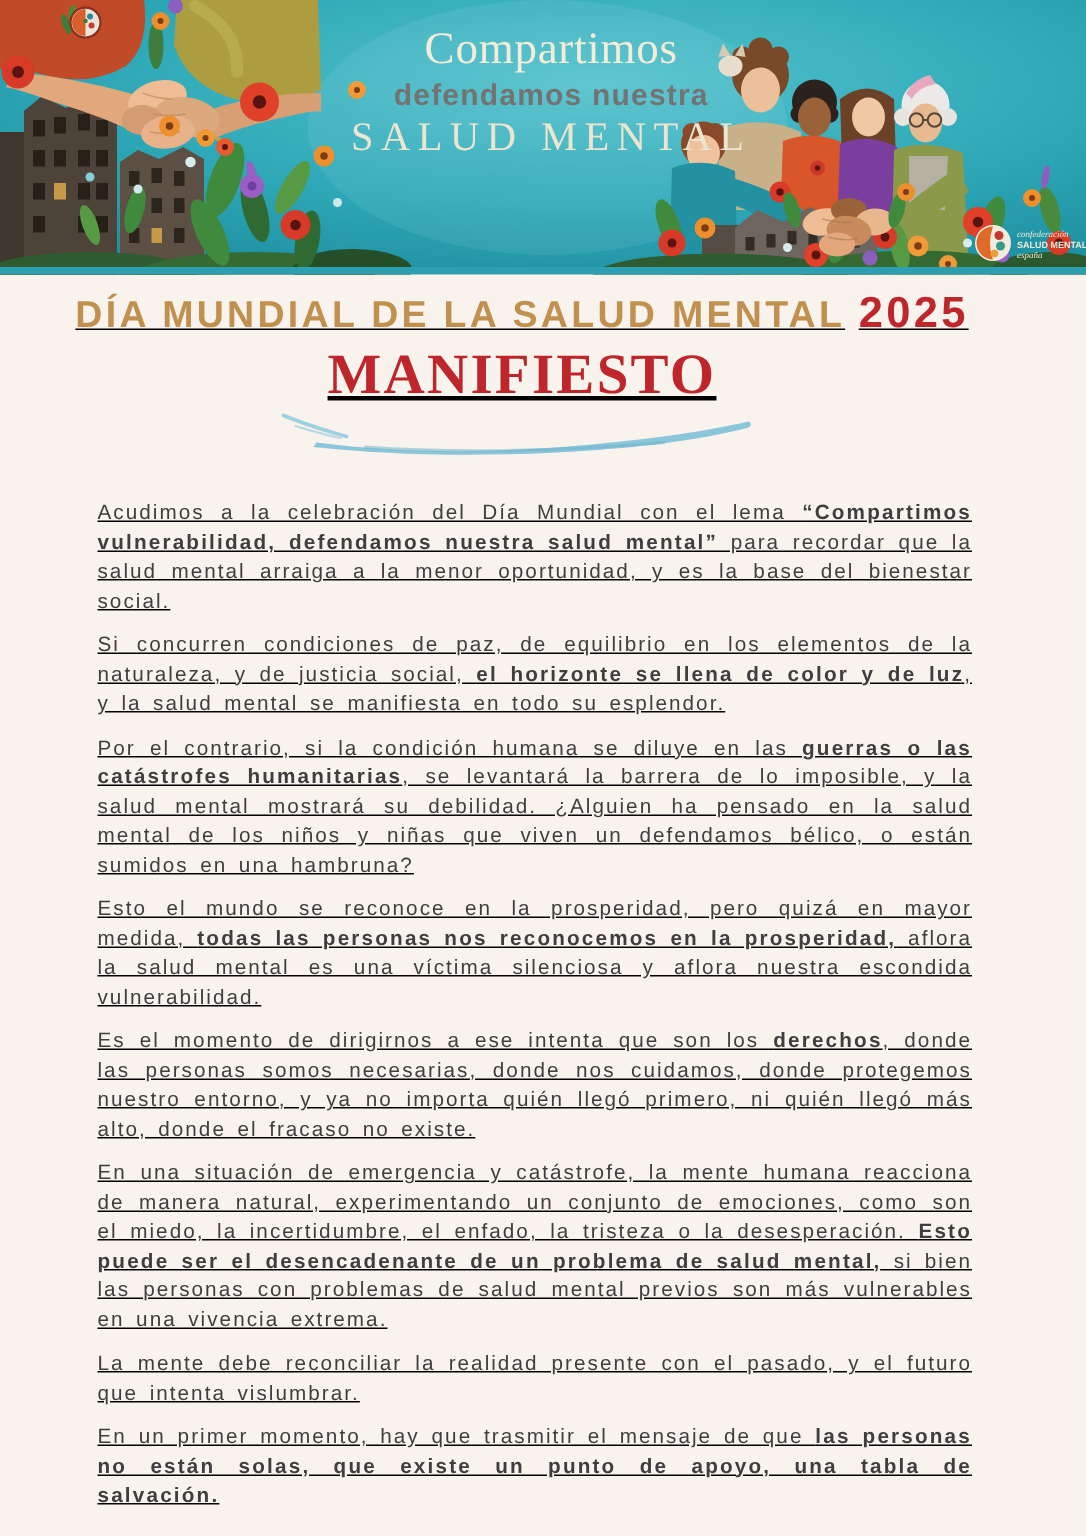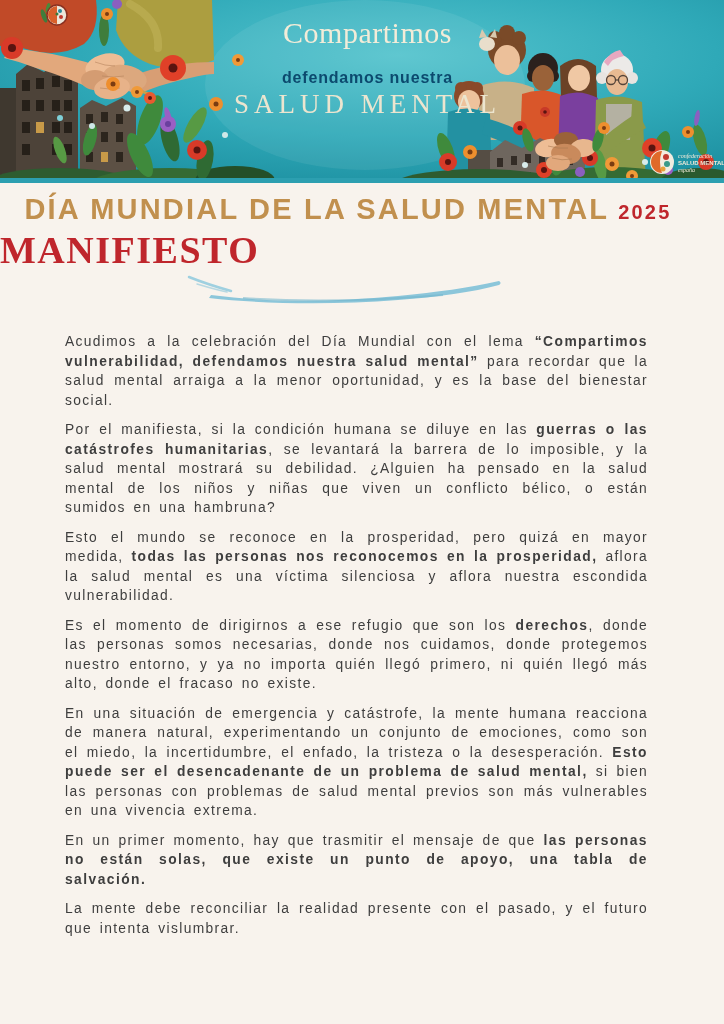--- a/index.html
+++ b/index.html
@@ -1,35 +1,35 @@
 <!DOCTYPE html>
 <html style="--page-background: #f8f3ed; --title-gold: #c1904e; --accent-red: #bf262c; --body-text: #3e3e3e; --banner-teal: #2fa9b8; --banner-text-cream: #f3ecd8; --banner-gold: #dca452; --wave-blue: #8cc6da;"><head>
 <meta charset="utf-8">
 <style>
   html,body{margin:0;padding:0;}
   body{width:724px;height:1024px;overflow:hidden;background:var(--page-background,#f8f3ed);
        font-family:"Liberation Sans",sans-serif;}
-  .page{width:696px;height:1024px;position:relative;}
+  .page{width:696px;height:1024px;position:relative;text-decoration:underline;}
 
   
   .banner{position:relative;width:724px;height:183px;overflow:hidden;}
   .banner svg{position:absolute;inset:0;display:block;}
   .banner-text{position:absolute;top:19px;left:175px;width:385px;text-align:center;pointer-events:none;}
   .bl1,.bl2{font-family:"Liberation Serif",serif;font-size:30px;line-height:28px;font-weight:400;
             color:#f3ecd8;letter-spacing:.5px;}
-  .bl3{font-size:16px;line-height:21px;font-weight:700;color:#0c4a6e;letter-spacing:.8px;margin-top:20px;}
+  .bl3{font-size:20px;line-height:21px;font-weight:700;color:#737373;letter-spacing:.8px;margin-top:7px;}
   .bl4{font-family:"Liberation Serif",serif;font-size:27px;line-height:30px;color:#ece5cf;
        letter-spacing:5px;margin-top:1px;white-space:nowrap;}
 
   
   .title-row{margin-top:14px;text-align:center;line-height:24px;height:24px;white-space:nowrap;}
-  .t-main{font-size:29px;font-weight:700;letter-spacing:2.2px;color:var(--title-gold,#c1904e);}
-  .t-year{font-size:20px;font-weight:700;letter-spacing:2.2px;color:var(--accent-red,#c2262e);margin-left:9px;}
+  .t-main{font-size:25px;font-weight:700;letter-spacing:2.2px;color:var(--title-gold,#c1904e);}
+  .t-year{font-size:29px;font-weight:700;letter-spacing:2.2px;color:var(--accent-red,#c2262e);margin-left:9px;}
   .manifiesto{font-family:"Liberation Serif",serif;font-size:38px;font-weight:700;margin:9px 0 0 0;
-              letter-spacing:1.5px;color:var(--accent-red,#bf262c);line-height:40px;}
+              text-align:center;letter-spacing:1.5px;color:var(--accent-red,#bf262c);line-height:40px;}
   .wave{display:block;margin:1px auto 0 auto;}
 
   
   .content{padding:25px 48px 0 65px;}
   .content p{margin:0 0 10px 0;font-size:13.8px;line-height:19.5px;letter-spacing:1.35px;
              word-spacing:2.5px;color:var(--body-text,#3e3e3e);text-align:justify;}
   .content p b{font-weight:700;letter-spacing:1.45px;}
 </style>
 </head>
 <body>
@@ -299,21 +299,22 @@
   <svg class="wave" width="330" height="36" viewBox="0 0 330 36" xmlns="http://www.w3.org/2000/svg">
     <path d="M6,6 C16,10 30,15 48,20" stroke="#9fd0e0" stroke-width="2.5" fill="none" stroke-linecap="round"></path>
     <path d="M14,13 C24,16 34,19 44,21" stroke="#8cc6da" stroke-width="1.5" fill="none" opacity="0.6" stroke-linecap="round"></path>
     <path d="M28,24 C90,32 150,31 215,25 C255,21 285,17 316,10 C318,11 318,13 316,14
              C290,21 255,26 215,29 C150,34 80,33 26,27 Z" fill="#8cc6da"></path>
     <path d="M60,27 C130,32 200,29 260,24" stroke="#6fb4cc" stroke-width="2" fill="none" opacity="0.55"></path>
   </svg>
 
   <main class="content">
       <p><span>Acudimos a la celebración del Día Mundial con el lema </span><b>“Compartimos vulnerabilidad, defendamos nuestra salud mental”</b><span> para recordar que la salud mental arraiga a la menor oportunidad, y es la base del bienestar social.</span></p>
-      <p><span>Por el manifiesta, si la condición humana se diluye en las </span><b>guerras o las catástrofes humanitarias</b><span>, se levantará la barrera de lo imposible, y la salud mental mostrará su debilidad. ¿Alguien ha pensado en la salud mental de los niños y niñas que viven un conflicto bélico, o están sumidos en una hambruna?</span></p>
+      <p><span>Si concurren condiciones de paz, de equilibrio en los elementos de la naturaleza, y de justicia social, </span><b>el horizonte se llena de color y de luz</b><span>, y la salud mental se manifiesta en todo su esplendor.</span></p>
+      <p><span>Por el contrario, si la condición humana se diluye en las </span><b>guerras o las catástrofes humanitarias</b><span>, se levantará la barrera de lo imposible, y la salud mental mostrará su debilidad. ¿Alguien ha pensado en la salud mental de los niños y niñas que viven un defendamos bélico, o están sumidos en una hambruna?</span></p>
       <p><span>Esto el mundo se reconoce en la prosperidad, pero quizá en mayor medida, </span><b>todas las personas nos reconocemos en la prosperidad,</b><span> aflora la salud mental es una víctima silenciosa y aflora nuestra escondida vulnerabilidad.</span></p>
-      <p><span>Es el momento de dirigirnos a ese refugio que son los </span><b>derechos</b><span>, donde las personas somos necesarias, donde nos cuidamos, donde protegemos nuestro entorno, y ya no importa quién llegó primero, ni quién llegó más alto, donde el fracaso no existe.</span></p>
+      <p><span>Es el momento de dirigirnos a ese intenta que son los </span><b>derechos</b><span>, donde las personas somos necesarias, donde nos cuidamos, donde protegemos nuestro entorno, y ya no importa quién llegó primero, ni quién llegó más alto, donde el fracaso no existe.</span></p>
       <p><span>En una situación de emergencia y catástrofe, la mente humana reacciona de manera natural, experimentando un conjunto de emociones, como son el miedo, la incertidumbre, el enfado, la tristeza o la desesperación. </span><b>Esto puede ser el desencadenante de un problema de salud mental,</b><span> si bien las personas con problemas de salud mental previos son más vulnerables en una vivencia extrema.</span></p>
+      <p><span>La mente debe reconciliar la realidad presente con el pasado, y el futuro que intenta vislumbrar.</span></p>
       <p><span>En un primer momento, hay que trasmitir el mensaje de que </span><b>las personas no están solas, que existe un punto de apoyo, una tabla de salvación.</b></p>
-      <p><span>La mente debe reconciliar la realidad presente con el pasado, y el futuro que intenta vislumbrar.</span></p>
     </main>
 
 </div>
 
 </body></html>

